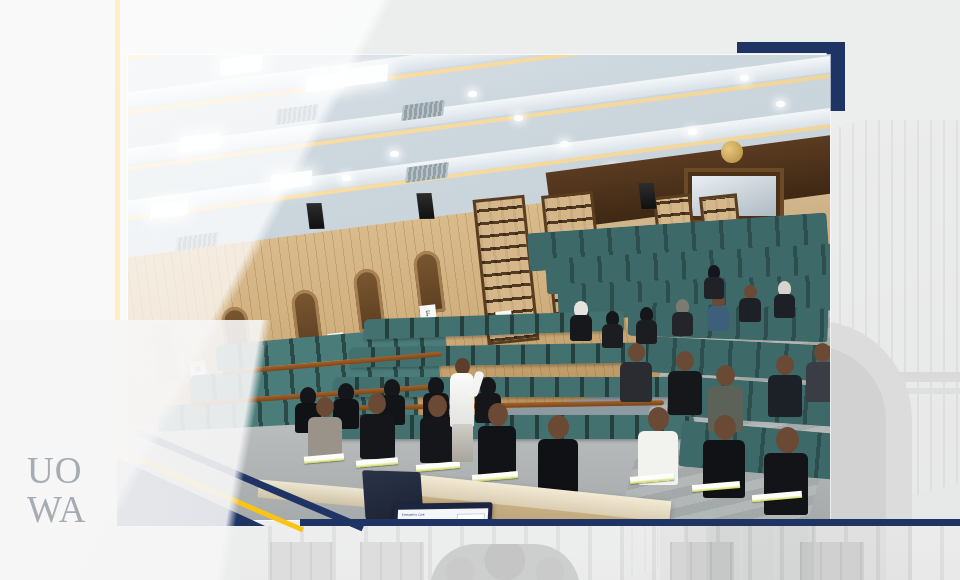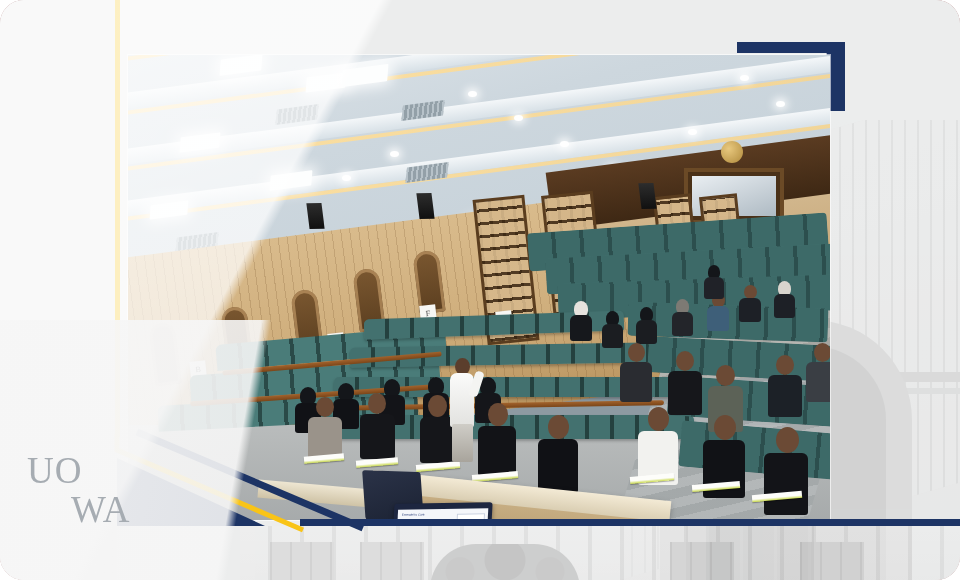--- a/index.html
+++ b/index.html
@@ -11,21 +11,20 @@
   body {
     font-family: "Liberation Sans", sans-serif;
   }
 
   #stage {
     position: relative;
     width: 960px;
     height: 580px;
     overflow: hidden;
     background: #7f1d1d;
-    border-radius: 24px;
   }
 
   
   .bg-base {
     position: absolute;
     inset: 0;
     background: #ededed;
   }
   .bg-panel-left {
     position: absolute;
@@ -489,21 +488,21 @@
     color: #a6acb2;
     font-family: "Liberation Serif", serif;
     letter-spacing: 1px;
   }
   .logo-line {
     font-size: 37px;
     line-height: 37px;
     font-weight: 400;
     text-align: left;
   }
-  .logo-line.two { margin-top: 2px; margin-left: 44px; }
+  .logo-line.two { margin-top: 2px; }
 </style>
 </head>
 <body>
 
 <div id="stage">
 
   <div class="bg-base"></div>
   <div class="bg-panel-left"></div>
   <div class="bg-panel-mid"></div>
 

